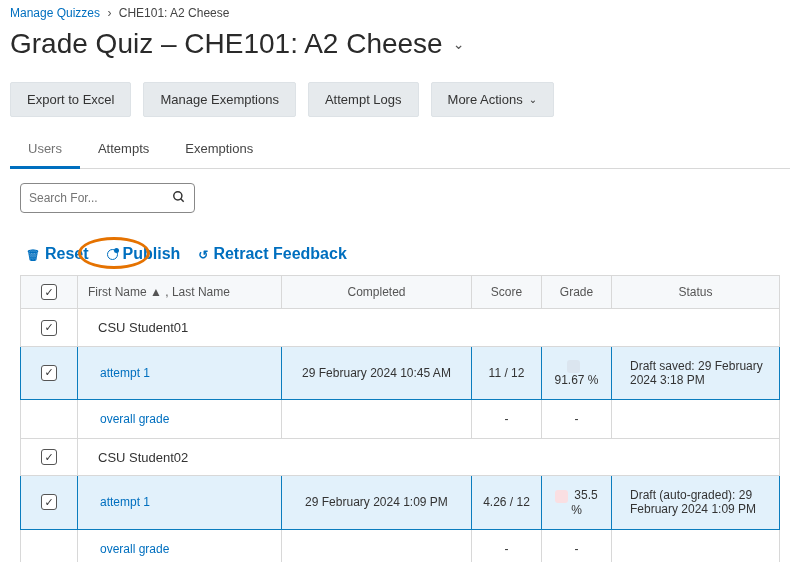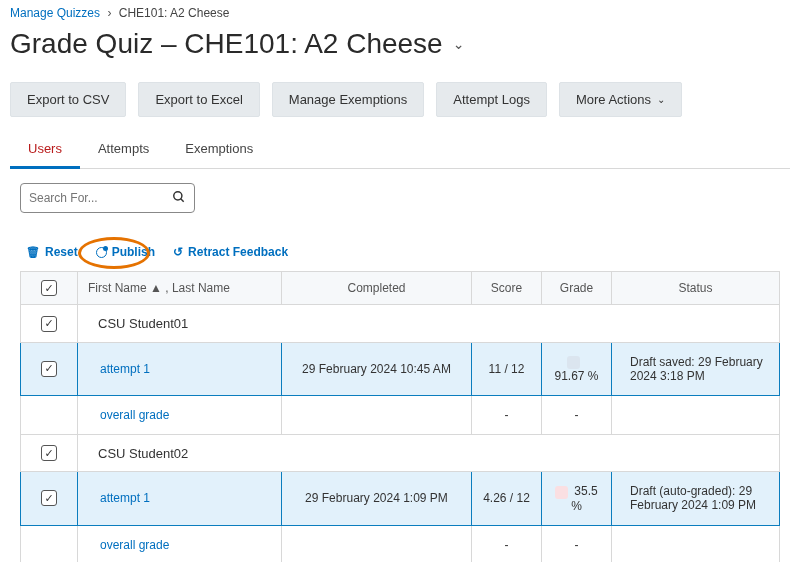--- a/index.html
+++ b/index.html
@@ -9,28 +9,28 @@
   .breadcrumb .sep { color: #555; padding: 0 4px; }
   .breadcrumb .current { color: #444; }
   .page-title { font-size: 28px; font-weight: 400; color: #2a2a2a; padding: 6px 10px 18px; display:flex; align-items:center; gap: 10px;}
   .page-title .chev { font-size: 14px; color:#555; }
   .toolbar { padding: 4px 10px 14px; display:flex; gap: 12px; }
   .btn { background: #e6eaed; border: 1px solid #dde2e6; color: #333; font-size: 13px; padding: 9px 16px; cursor: pointer; display: inline-flex; align-items:center; gap:6px; border-radius:2px;}
   .btn .chev-d { font-size: 10px; }
   .tabs-wrap { padding: 0 10px; }
   .tabs { display:flex; border-bottom: 1px solid #d8d8d8; gap: 0; }
   .tab { padding: 10px 18px; font-size: 13px; color: #444; cursor: pointer; }
-  .tab.active { color: #b91c1c; border-bottom: 3px solid #006fbf; margin-bottom: -1px; }
+  .tab.active { color: #737373; border-bottom: 3px solid #006fbf; margin-bottom: -1px; }
   .search-row { padding: 14px 20px 10px; display:flex; gap: 28px; align-items:center; }
   .searchbox { display:flex; align-items:center; border: 1px solid #888; border-radius: 4px; width: 175px; height: 30px; padding: 0 8px; }
   .searchbox input { border:none; outline:none; font-size: 12px; width: 100%; color:#888; }
   .searchbox .mag { font-size: 14px; color:#333; }
   .show-opts { color: #006fbf; font-size: 14px; }
   .action-row { padding: 22px 26px 12px; display:flex; gap: 18px; align-items:center; position: relative; }
-  .action-link { color:#006fbf; font-size: 12px; display:inline-flex; align-items:center; gap:5px; cursor:pointer; font-weight: 600;}
+  .action-link { color:#006fbf; font-size: 16px; display:inline-flex; align-items:center; gap:5px; cursor:pointer; font-weight: 600;}
   .publish-circle { position:absolute; left: 78px; top: 14px; width: 72px; height: 32px; border: 3px solid #e57200; border-radius: 50%; pointer-events:none; }
   .table-wrap { padding: 0 20px; }
   table { border-collapse: collapse; width: 100%; }
   th { background: #f6f8fa; border: 1px solid #d8d8d8; font-weight: 400; color:#555; font-size:12px; padding: 8px 10px; }
   th:first-child { width: 42px; }
   th:nth-child(2) { width: 204px; text-align:left; }
   th:nth-child(3) { width: 190px; }
   th:nth-child(4) { width: 70px; }
   th:nth-child(5) { width: 70px; }
   th:nth-child(6) { text-align:center;}
@@ -64,21 +64,20 @@
   <span class="sep">›</span>
   <span class="current">CHE101: A2 Cheese</span>
 </div>
 
 <div class="page-title">
   <span>Grade Quiz – CHE101: A2 Cheese</span>
   <span class="chev">⌄</span>
 </div>
 
 <div class="toolbar">
-  <button class="btn">Export to CSV</button>
   <button class="btn">Export to Excel</button>
   <button class="btn">Manage Exemptions</button>
   <button class="btn">Attempt Logs</button>
   <button class="btn">
     <span>More Actions</span>
     <span class="chev-d">⌄</span>
   </button>
 </div>
 
 <div class="tabs-wrap">

